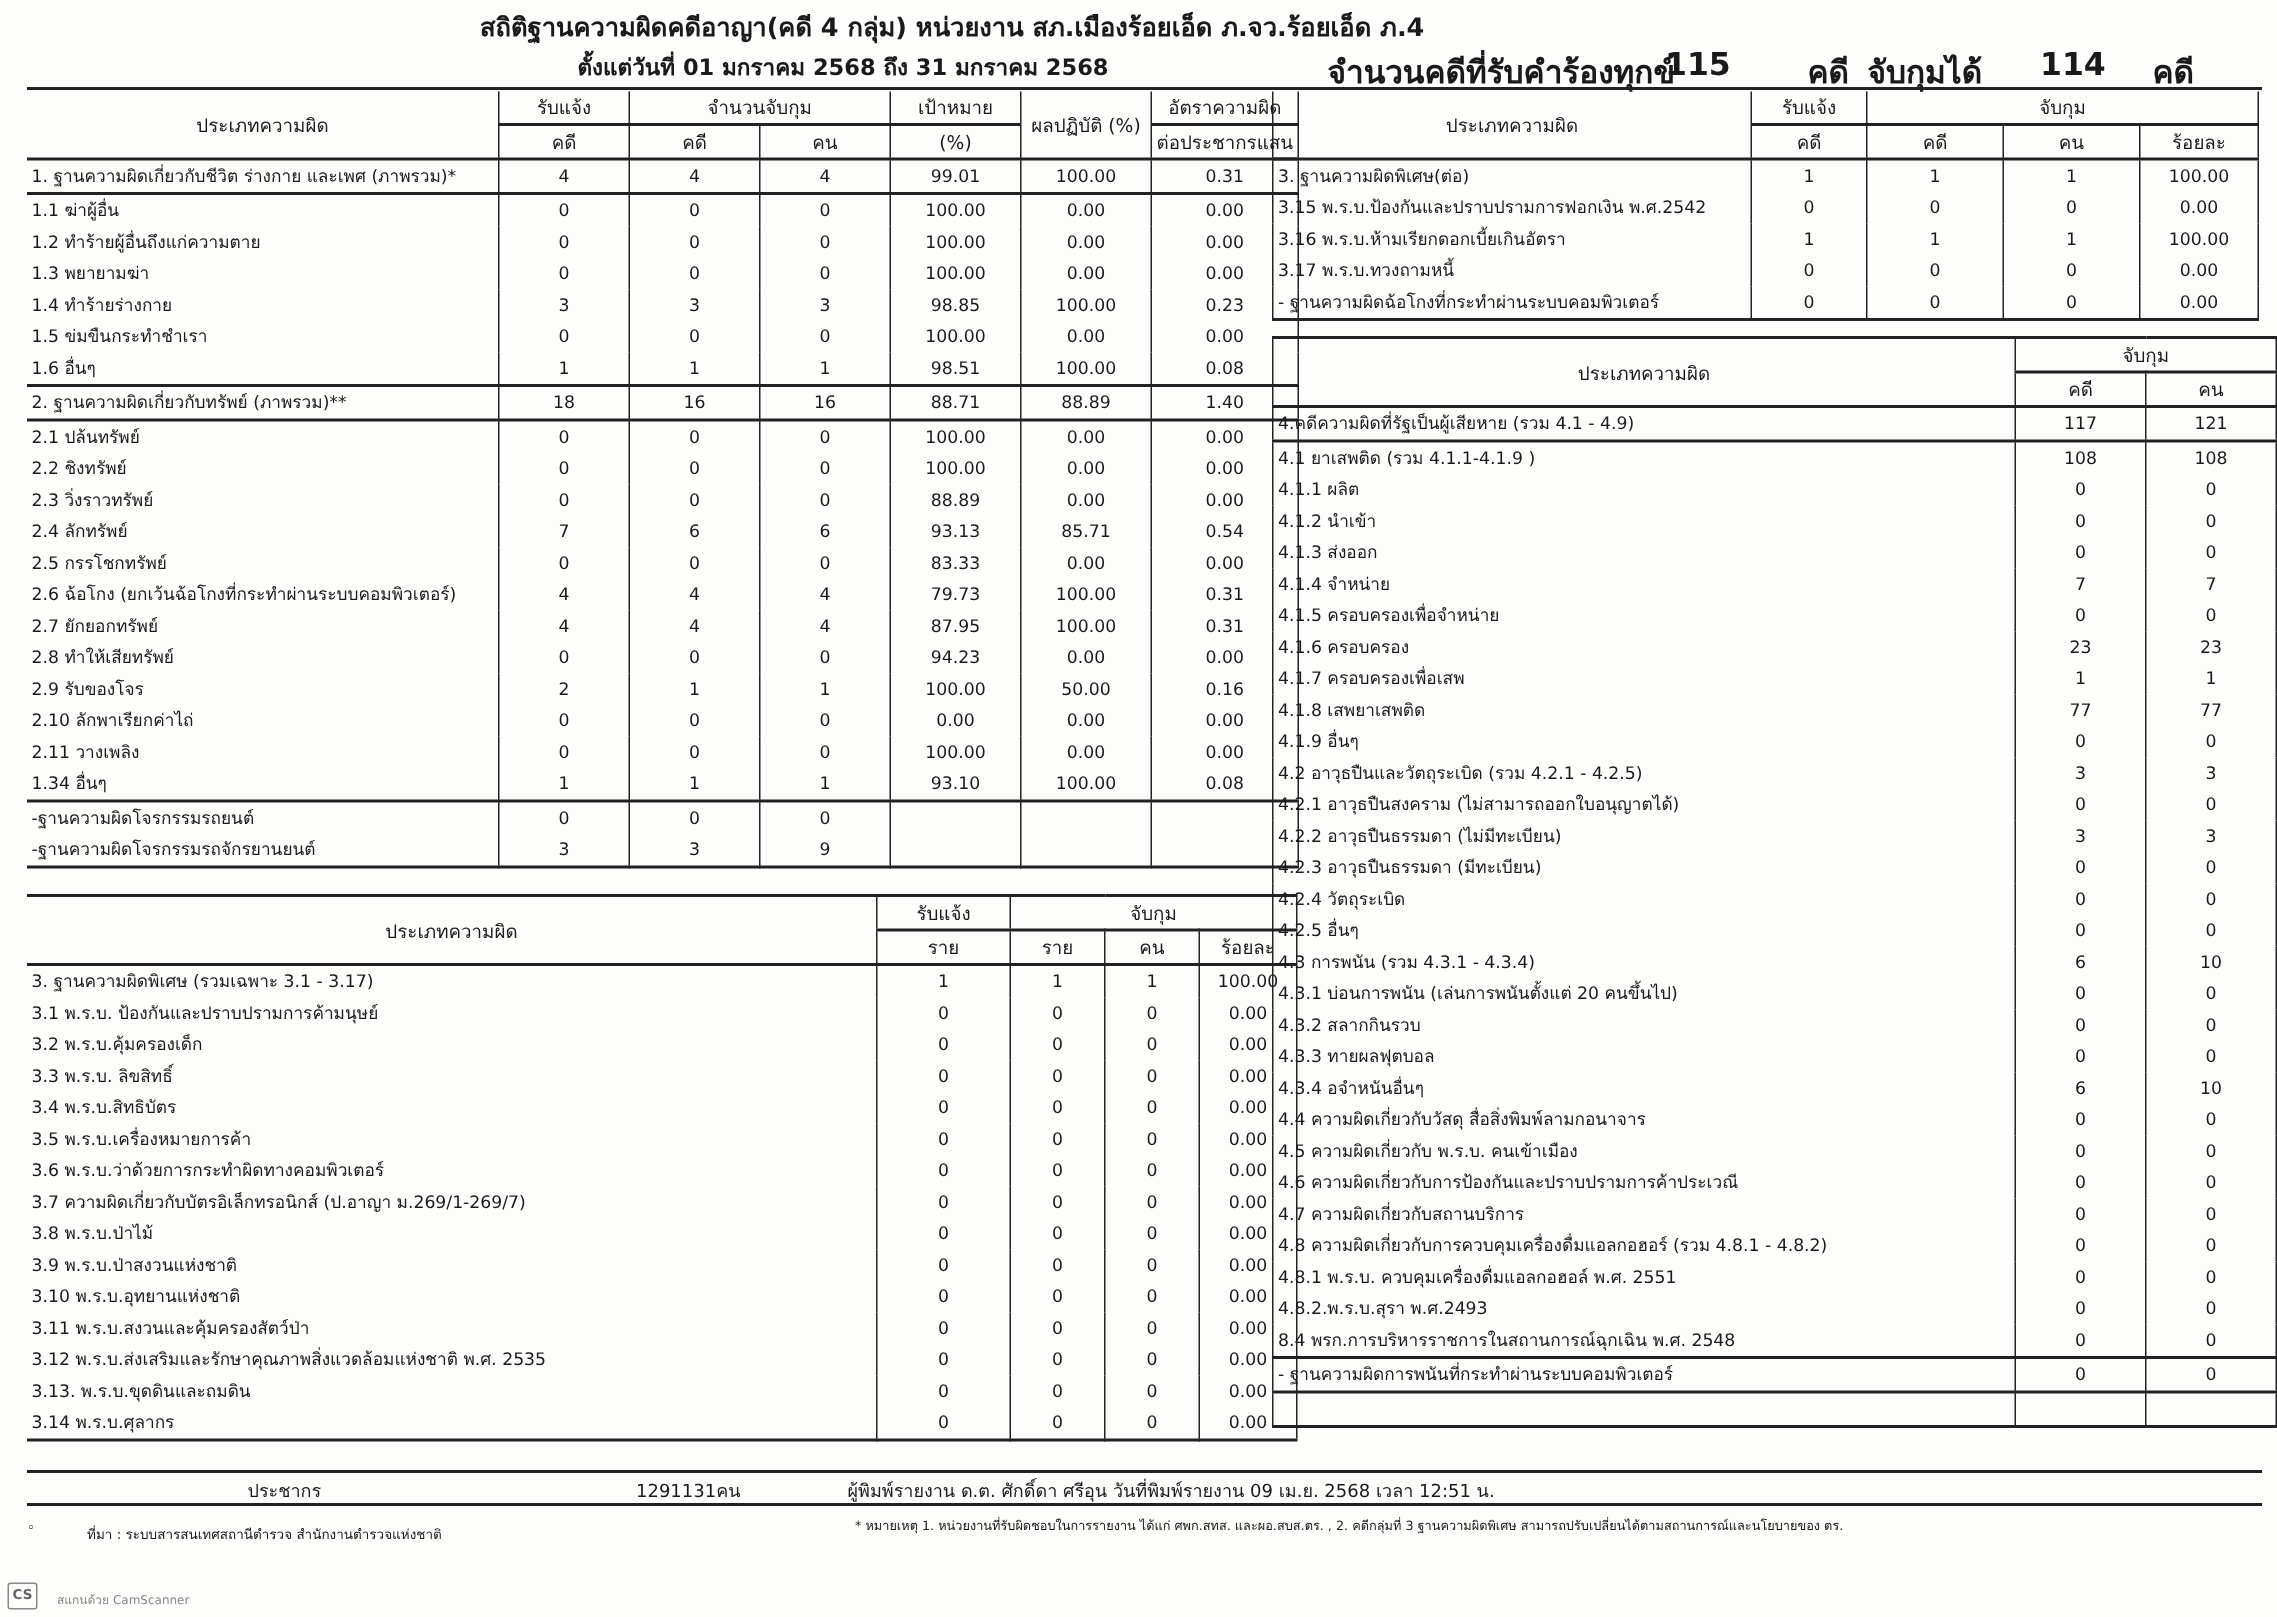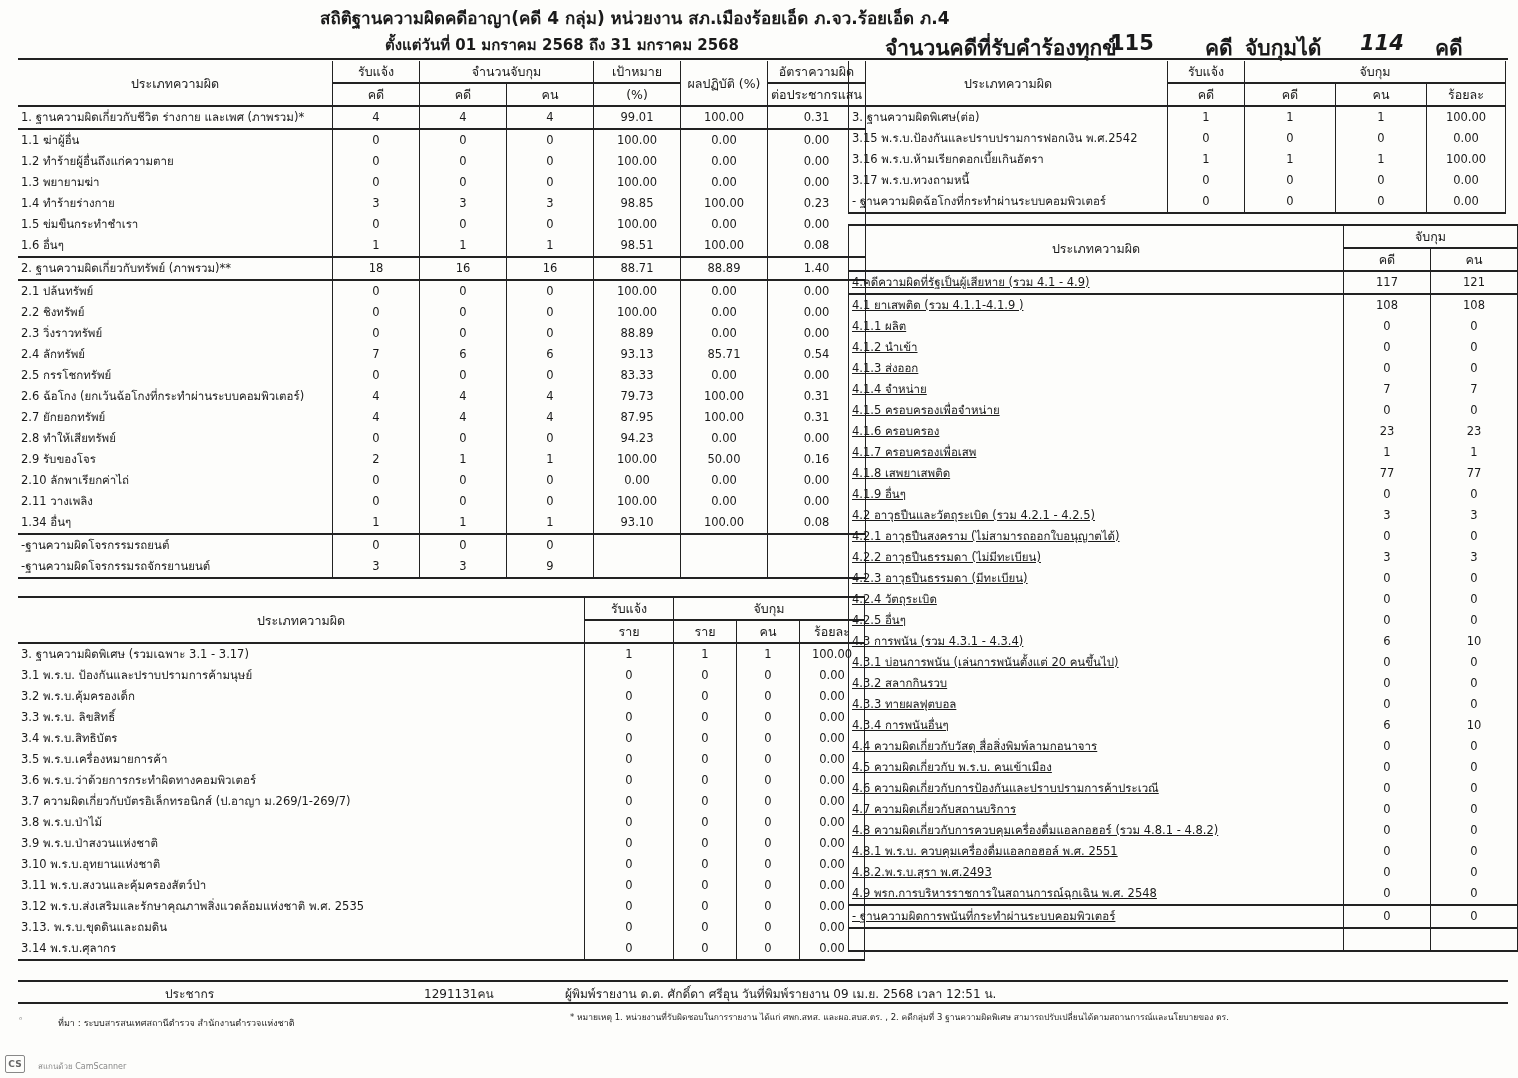--- a/index.html
+++ b/index.html
@@ -7,21 +7,21 @@
          font-family:"DejaVu Sans", "Liberation Sans", sans-serif; color:#1a1a1a; }
   .abs { position:absolute; }
   .title1 { left:320px; top:4px; font-size:17px; font-weight:bold; white-space:nowrap; }
   .title2 { left:385px; top:33px; font-size:15px; font-weight:bold; white-space:nowrap; }
   .summary { left:885px; top:31px; font-size:21px; font-weight:bold; white-space:nowrap; display:flex; }
   .summary span { display:inline-block; }
   .s-label { width:225px; }
   .s-num1 { width:95px; text-align:left; }
   .s-unit1 { width:40px; }
   .s-label2 { width:115px; }
-  .s-num2 { width:75px;font-style:italic; }
+  .s-num2 { width:75px; }
   .topline { left:18px; top:58px; width:1490px; height:2px; background:#222; }
 
   table { border-collapse:collapse; font-size:11.5px; }
   td, th { border-left:1px solid #222; border-right:1px solid #222; padding:0 3px; height:21px; line-height:21px; white-space:nowrap; font-weight:normal; }
   th { font-weight:normal; font-size:12.5px; }
   .num { text-align:center; }
   .lbl { text-align:left; }
   .bt { border-top:2px solid #222; }
   .bb { border-bottom:2px solid #222; }
   .hdr td, .hdr th { text-align:center; }
@@ -33,21 +33,21 @@
 
   #tblB { left:18px; top:596px; }
   #tblB td.lbl { width:560px; }
   #tblB .d1 { width:82px; } #tblB .d2 { width:56px; } #tblB .d3 { width:56px; } #tblB .d4 { width:58px; }
 
   #tblC { left:848px; top:61px; }
   #tblC td.lbl { width:312px; }
   #tblC .e1 { width:70px; } #tblC .e2 { width:84px; } #tblC .e3 { width:84px; } #tblC .e4 { width:72px; }
 
   #tblD { left:848px; top:224px; }
-  #tblD td.lbl { width:488px;text-decoration:underline; }
+  #tblD td.lbl { width:488px; }
   #tblD .f1 { width:80px; } #tblD .f2 { width:80px; }
 
   .foot-line { left:18px; top:980px; width:1490px; height:2px; background:#222; }
   .foot-line2 { left:18px; top:1002px; width:1490px; height:2px; background:#222; }
   .pop-label { left:165px; top:984px; font-size:12px; }
   .pop-val { left:424px; top:984px; font-size:12px; }
   .printer { left:565px; top:984px; font-size:12px; white-space:nowrap; }
   .source { left:58px; top:1016px; font-size:9px; white-space:nowrap; }
   .bullet { left:18px; top:1014px; font-size:9px; }
   .note { left:570px; top:1010px; font-size:8.5px; white-space:nowrap; }
@@ -577,21 +577,21 @@
         <td class="lbl">4.3.2 สลากกินรวบ</td>
         <td class="num">0</td>
         <td class="num">0</td>
       </tr>
       <tr>
         <td class="lbl">4.3.3 ทายผลฟุตบอล</td>
         <td class="num">0</td>
         <td class="num">0</td>
       </tr>
       <tr>
-        <td class="lbl">4.3.4 การพนันอื่นๆ</td>
+        <td class="lbl">4.3.4 อจำหนันอื่นๆ</td>
         <td class="num">6</td>
         <td class="num">10</td>
       </tr>
       <tr>
         <td class="lbl">4.4 ความผิดเกี่ยวกับวัสดุ สื่อสิ่งพิมพ์ลามกอนาจาร</td>
         <td class="num">0</td>
         <td class="num">0</td>
       </tr>
       <tr>
         <td class="lbl">4.5 ความผิดเกี่ยวกับ พ.ร.บ. คนเข้าเมือง</td>
@@ -617,21 +617,21 @@
         <td class="lbl">4.8.1 พ.ร.บ. ควบคุมเครื่องดื่มแอลกอฮอล์ พ.ศ. 2551</td>
         <td class="num">0</td>
         <td class="num">0</td>
       </tr>
       <tr>
         <td class="lbl">4.8.2.พ.ร.บ.สุรา พ.ศ.2493</td>
         <td class="num">0</td>
         <td class="num">0</td>
       </tr>
       <tr>
-        <td class="lbl">4.9 พรก.การบริหารราชการในสถานการณ์ฉุกเฉิน พ.ศ. 2548</td>
+        <td class="lbl">8.4 พรก.การบริหารราชการในสถานการณ์ฉุกเฉิน พ.ศ. 2548</td>
         <td class="num">0</td>
         <td class="num">0</td>
       </tr>
       <tr class="bt">
         <td class="lbl">- ฐานความผิดการพนันที่กระทำผ่านระบบคอมพิวเตอร์</td>
         <td class="num">0</td>
         <td class="num">0</td>
       </tr>
       <tr class="bt bb">
         <td class="lbl"></td>

